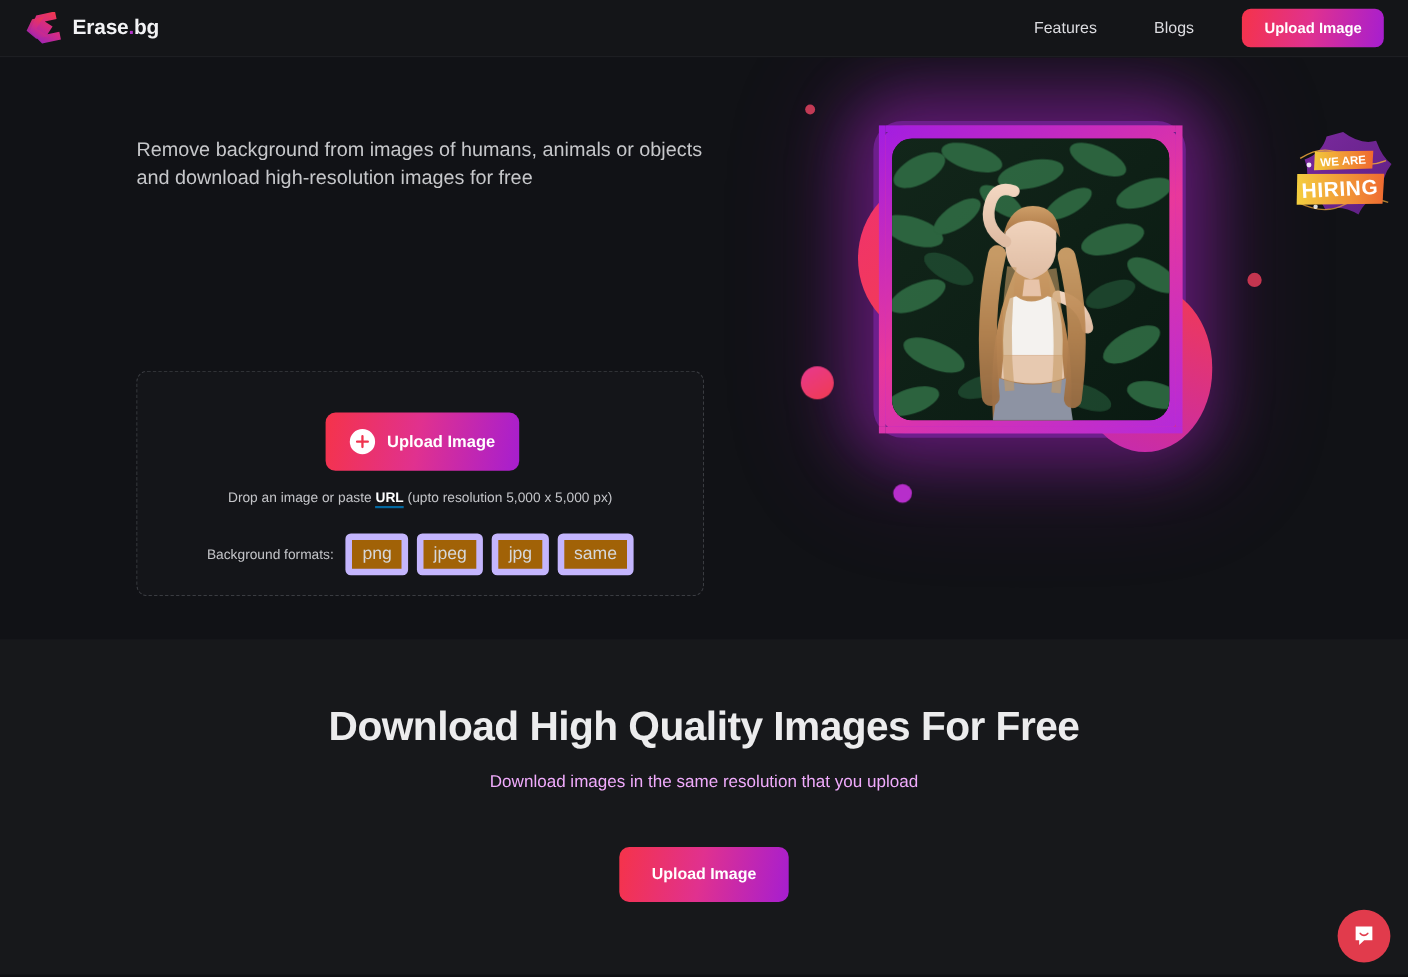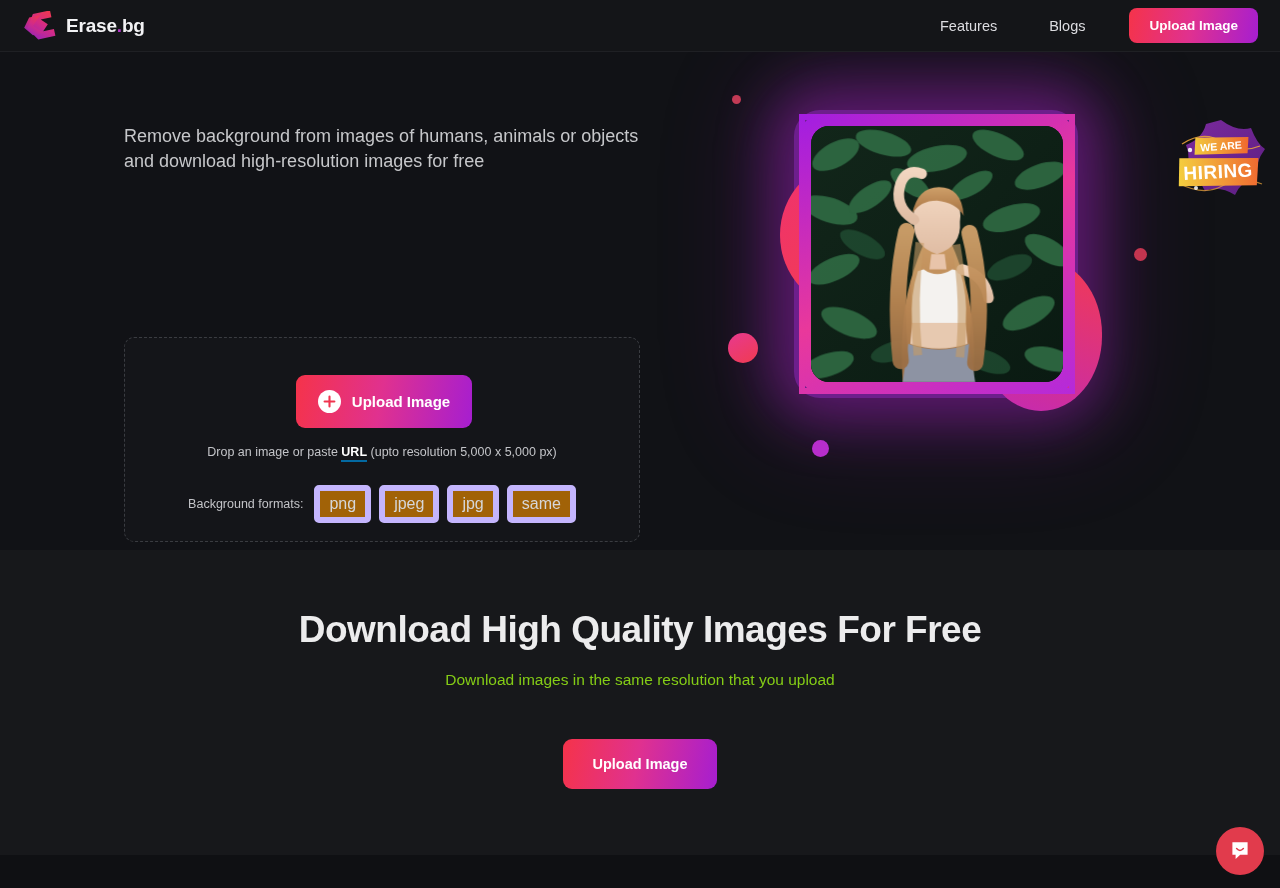--- a/index.html
+++ b/index.html
@@ -128,28 +128,28 @@
   .dot-2 { left:34px;  top:281px; width:30px; height:30px;
            background:linear-gradient(150deg,#e8398f 0%,#f03b51 100%); }
   .dot-3 { left:118px; top:388px; width:17px; height:17px; background:#b72ecb; }
   .dot-4 { left:440px; top:196px; width:13px; height:13px; background:#c4354f; }
 
   
   .hiring-badge { position:absolute; left:1170px; top:62px; width:102px; height:102px; }
 
   
   .download-sec {
-    position:absolute; top:550px; left:0; width:1280px; height:305px;
+    position:absolute; top:581px; left:0; width:1280px; height:305px;
     background:#17181b; text-align:center;
   }
   .dl-title {
     margin-top:59px; font-size:37px; font-weight:bold; color:#ececed;
     letter-spacing:-0.5px;
   }
-  .dl-sub { margin-top:20px; font-size:15.5px; color:#84cc16;text-align:center; }
+  .dl-sub { margin-top:20px; font-size:15.5px; color:#f0abfc;text-align:center; }
   .dl-btn {
     margin-top:50px; width:154px; height:50px; font-size:14.5px; border-radius:9px;
   }
 
   
   .chat-widget {
     position:absolute; left:1216px; top:827px; width:48px; height:48px;
     border-radius:50%; background:#e13b4c;
     display:flex; align-items:center; justify-content:center; cursor:pointer;
     z-index:40;

